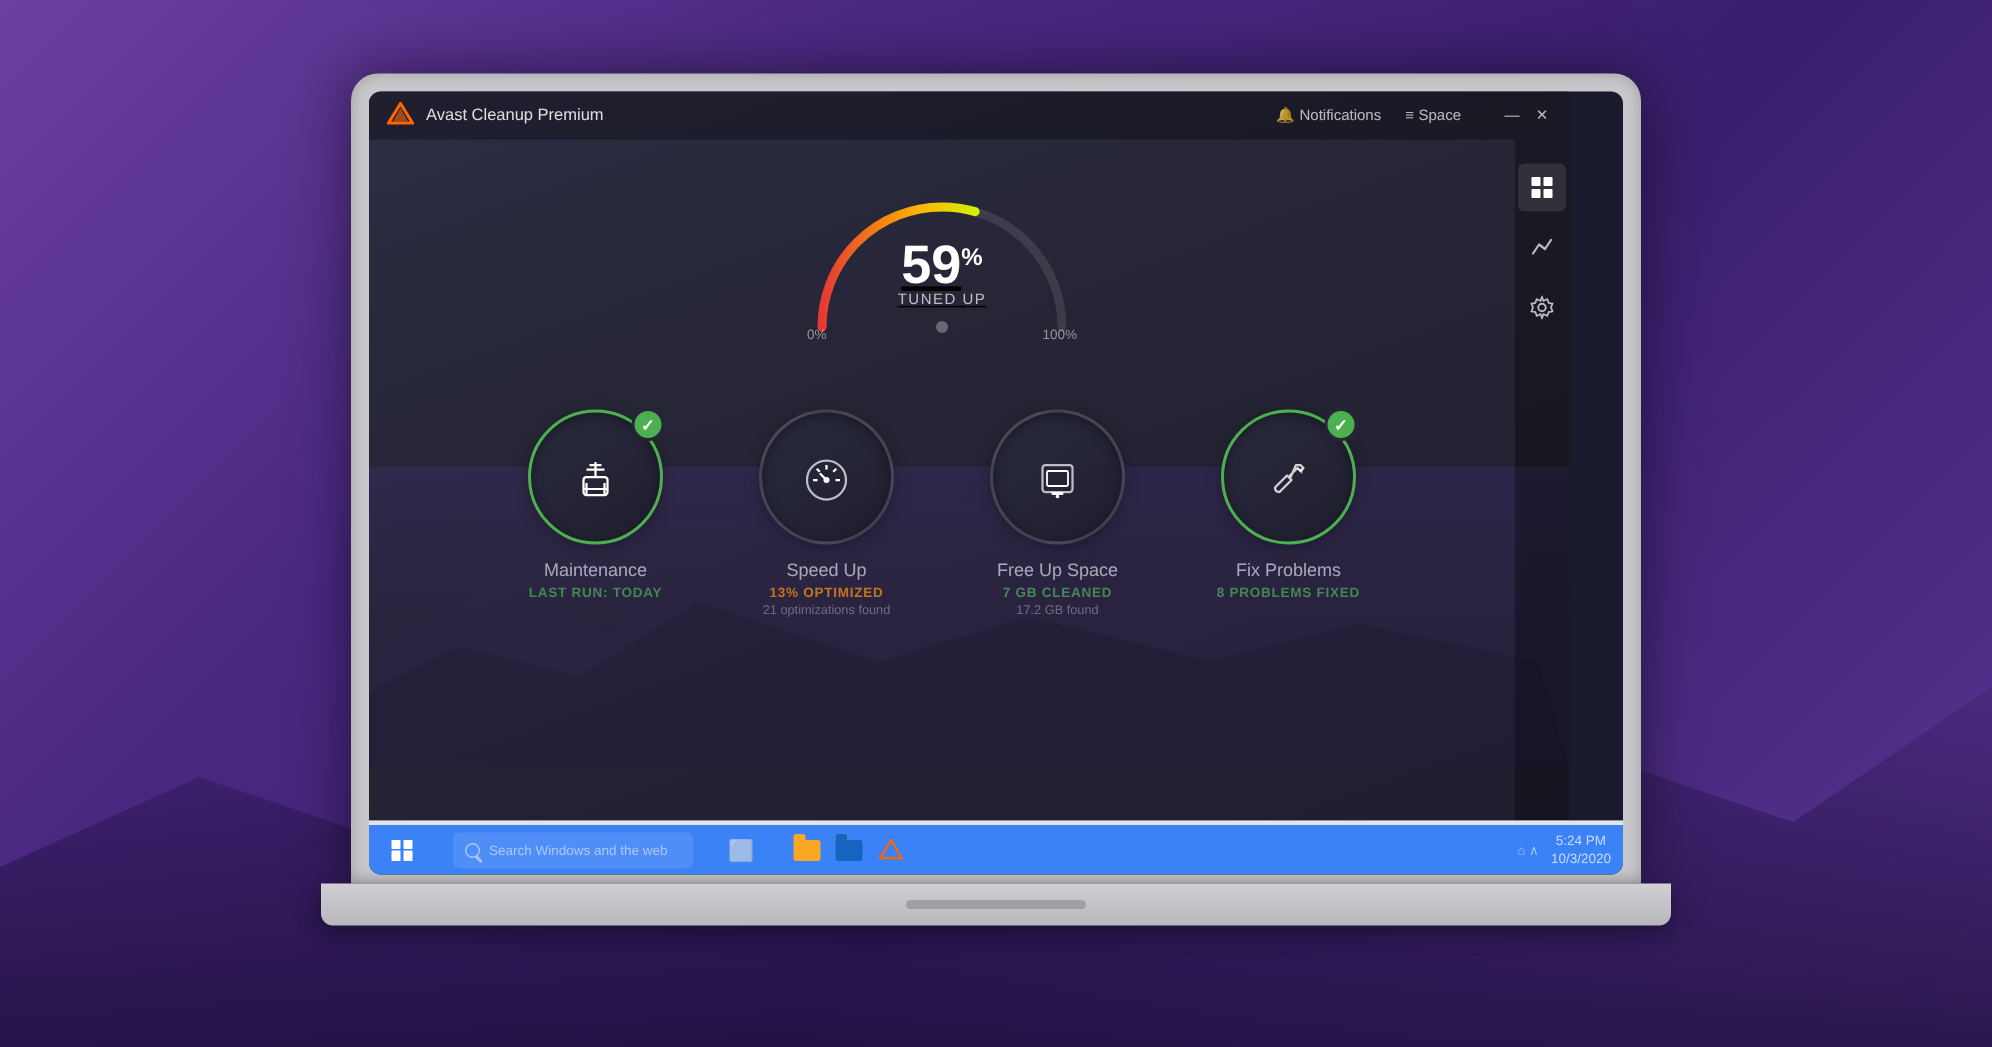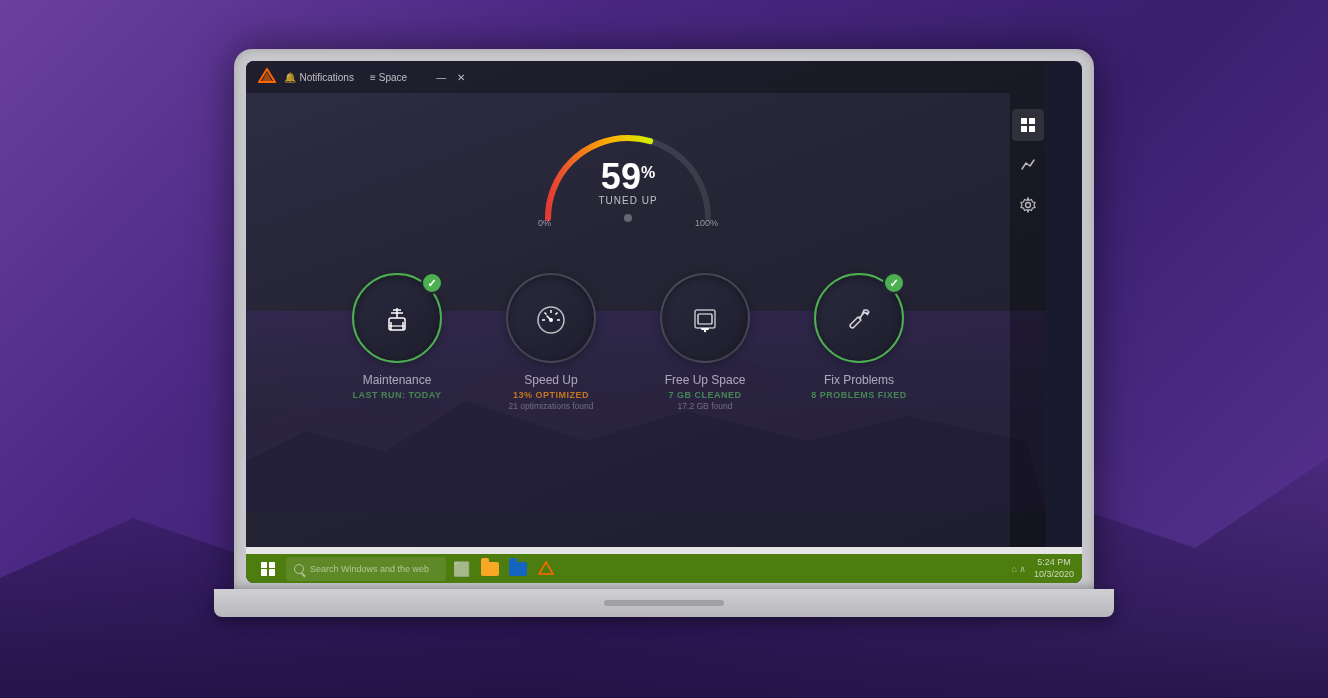--- a/index.html
+++ b/index.html
@@ -77,26 +77,27 @@
       border-radius: 3px;
     }
 
     
     .taskbar {
       position: absolute;
       bottom: 0;
       left: 0;
       right: 0;
       height: 36px;
-      background: #4d7c0f;
+      background: #3b82f6;
       display: flex;
       align-items: center;
       padding: 0 8px;
       z-index: 100;
-      border-top: 7px solid #e5e5e5;
+      border-top: 3px solid #e5e5e5;
+      gap: 16px;
     }
 
     .taskbar-start {
       width: 28px;
       height: 28px;
       display: flex;
       align-items: center;
       justify-content: center;
       color: white;
       font-size: 14px;
@@ -294,20 +295,21 @@
       font-size: 9px;
       padding: 0 10px;
     }
 
     .gauge-center {
       position: absolute;
       top: 50%;
       left: 50%;
       transform: translate(-50%, -30%);
       text-align: center;
+      text-decoration: underline;
     }
 
     .gauge-percent {
       color: white;
       font-size: 36px;
       font-weight: bold;
       line-height: 1;
     }
 
     .gauge-percent sup {
@@ -475,20 +477,21 @@
 
       <div class="app-window">
 
         <div class="title-bar">
           <div class="title-bar-logo">
             <svg width="18" height="18" viewBox="0 0 18 18">
               <polygon points="9,1 17,14 1,14" fill="none" stroke="#ff6600" stroke-width="2"></polygon>
               <polygon points="9,4 14,13 4,13" fill="#ff6600" opacity="0.6"></polygon>
             </svg>
           </div>
+          <span class="title-bar-title">Avast Cleanup Premium</span>
           <div class="title-bar-controls">
             <div class="control-item">
               <span>🔔</span>
               <span>Notifications</span>
             </div>
             <div class="control-item">
               <span>≡</span>
               <span>Space</span>
             </div>
             <div class="window-buttons">

